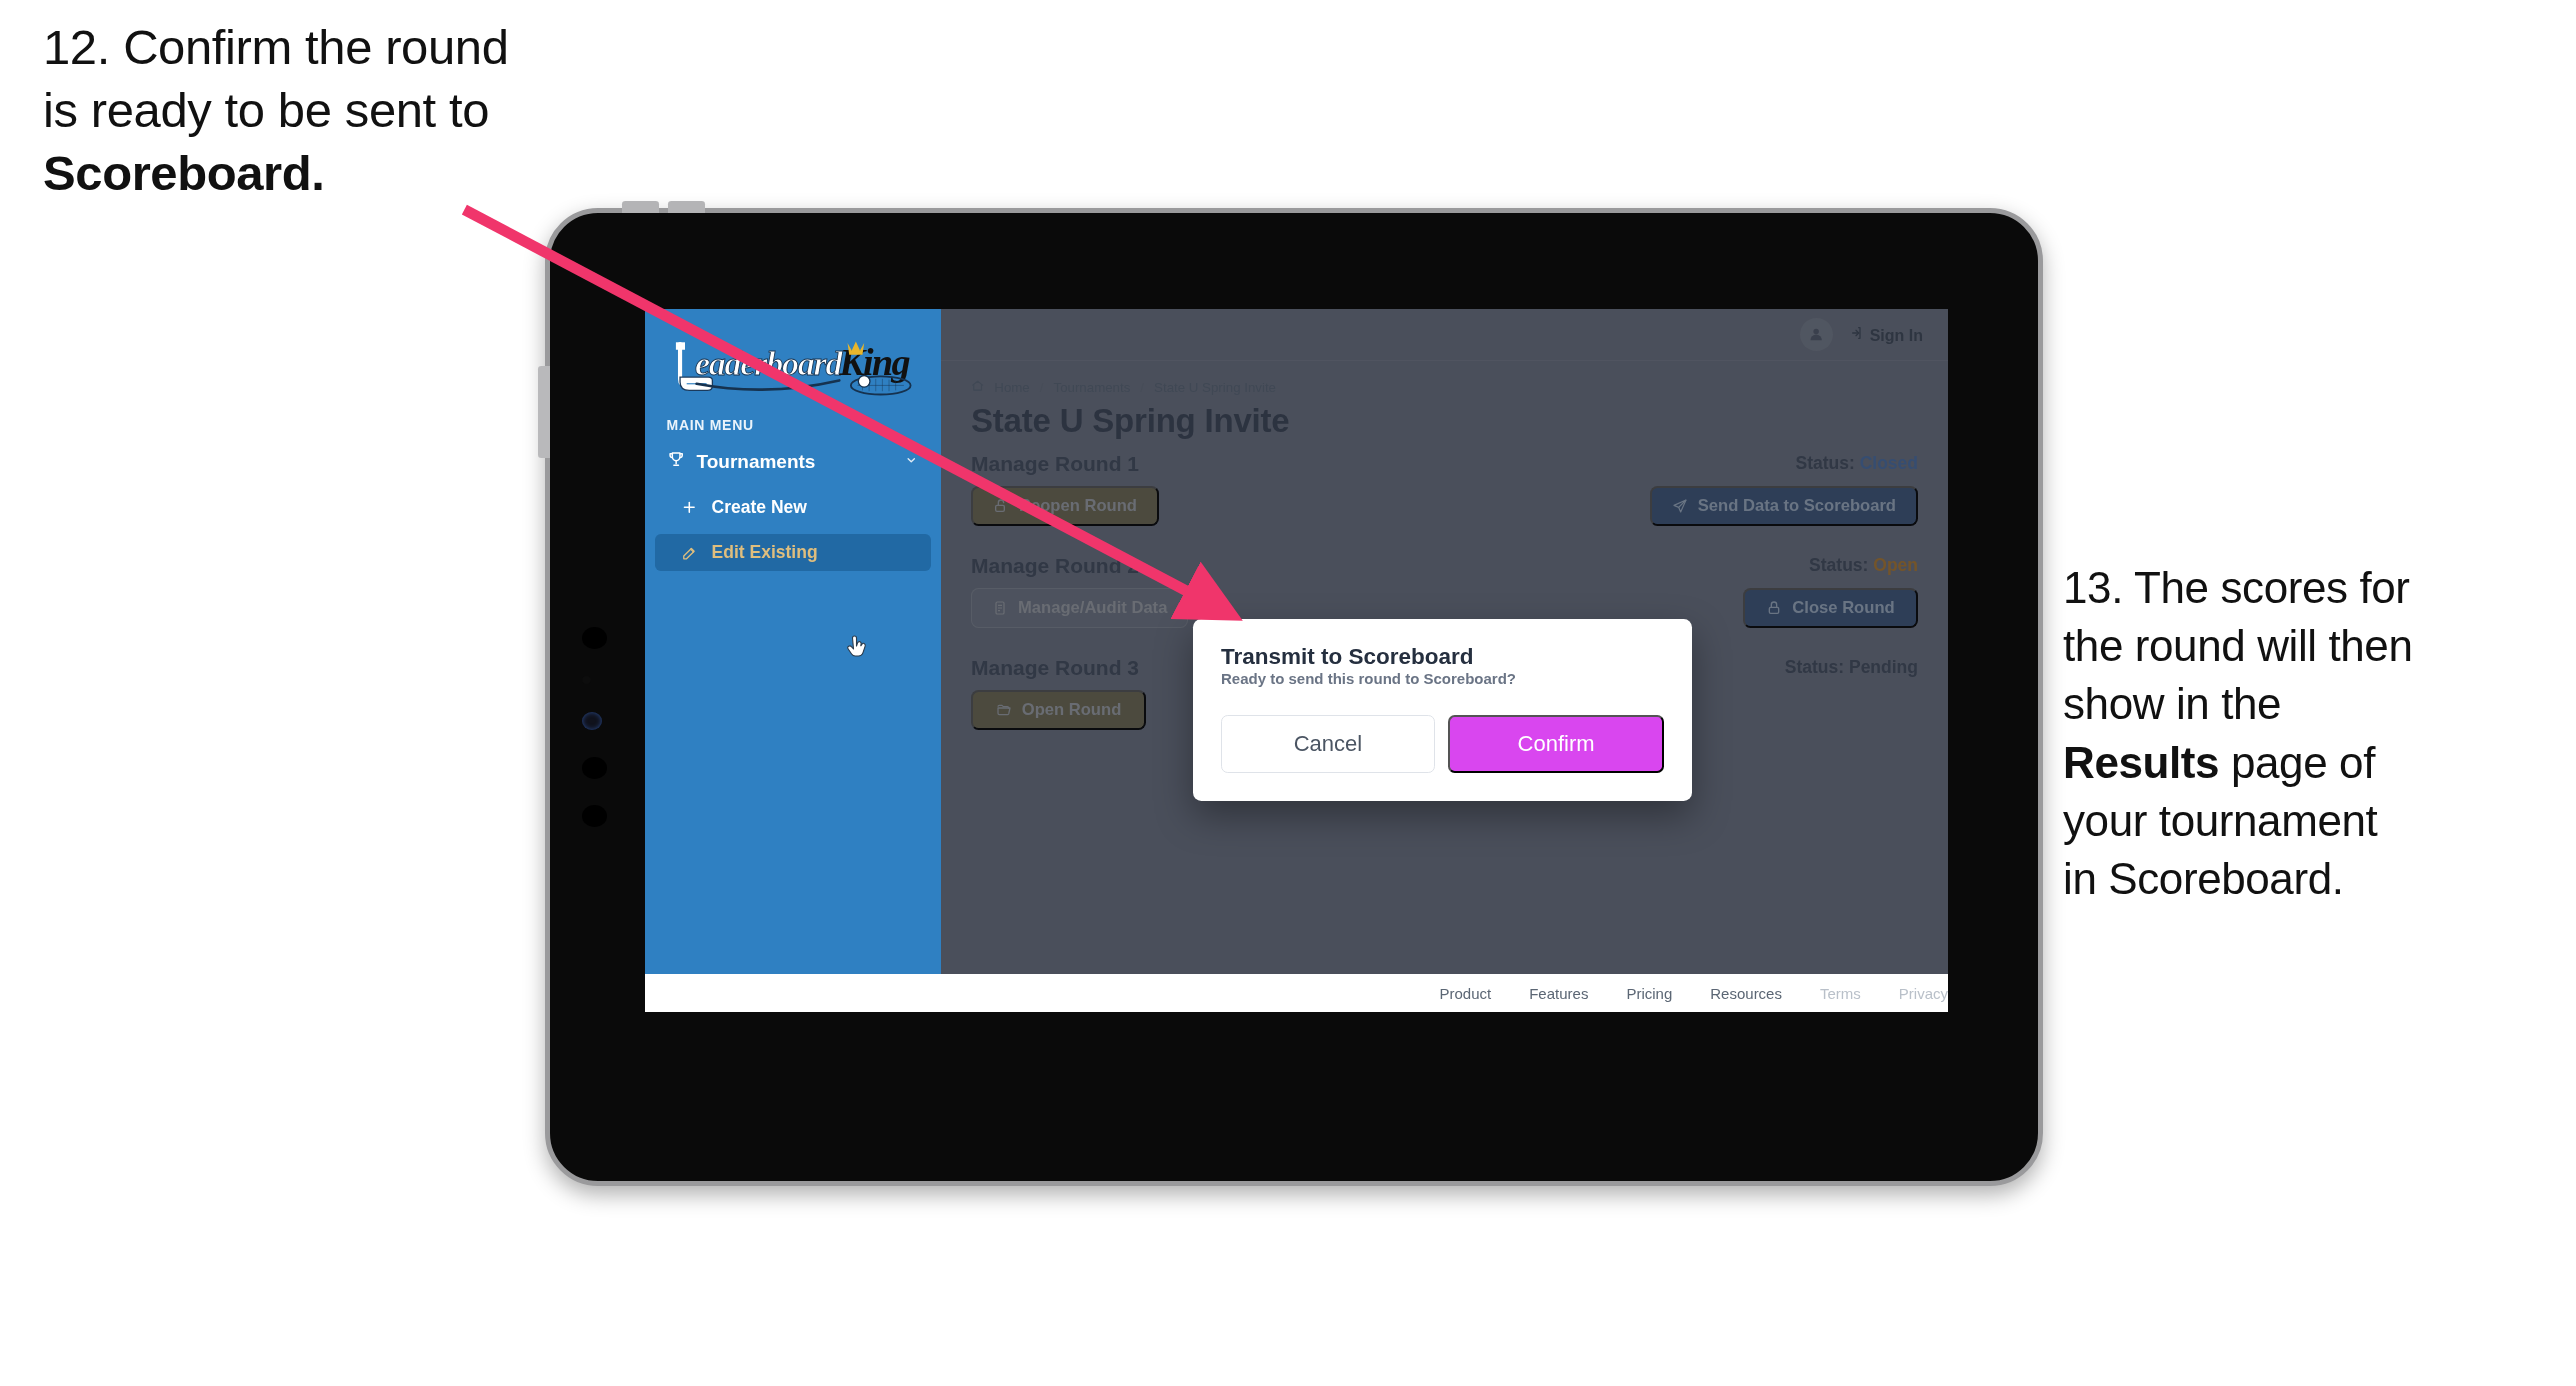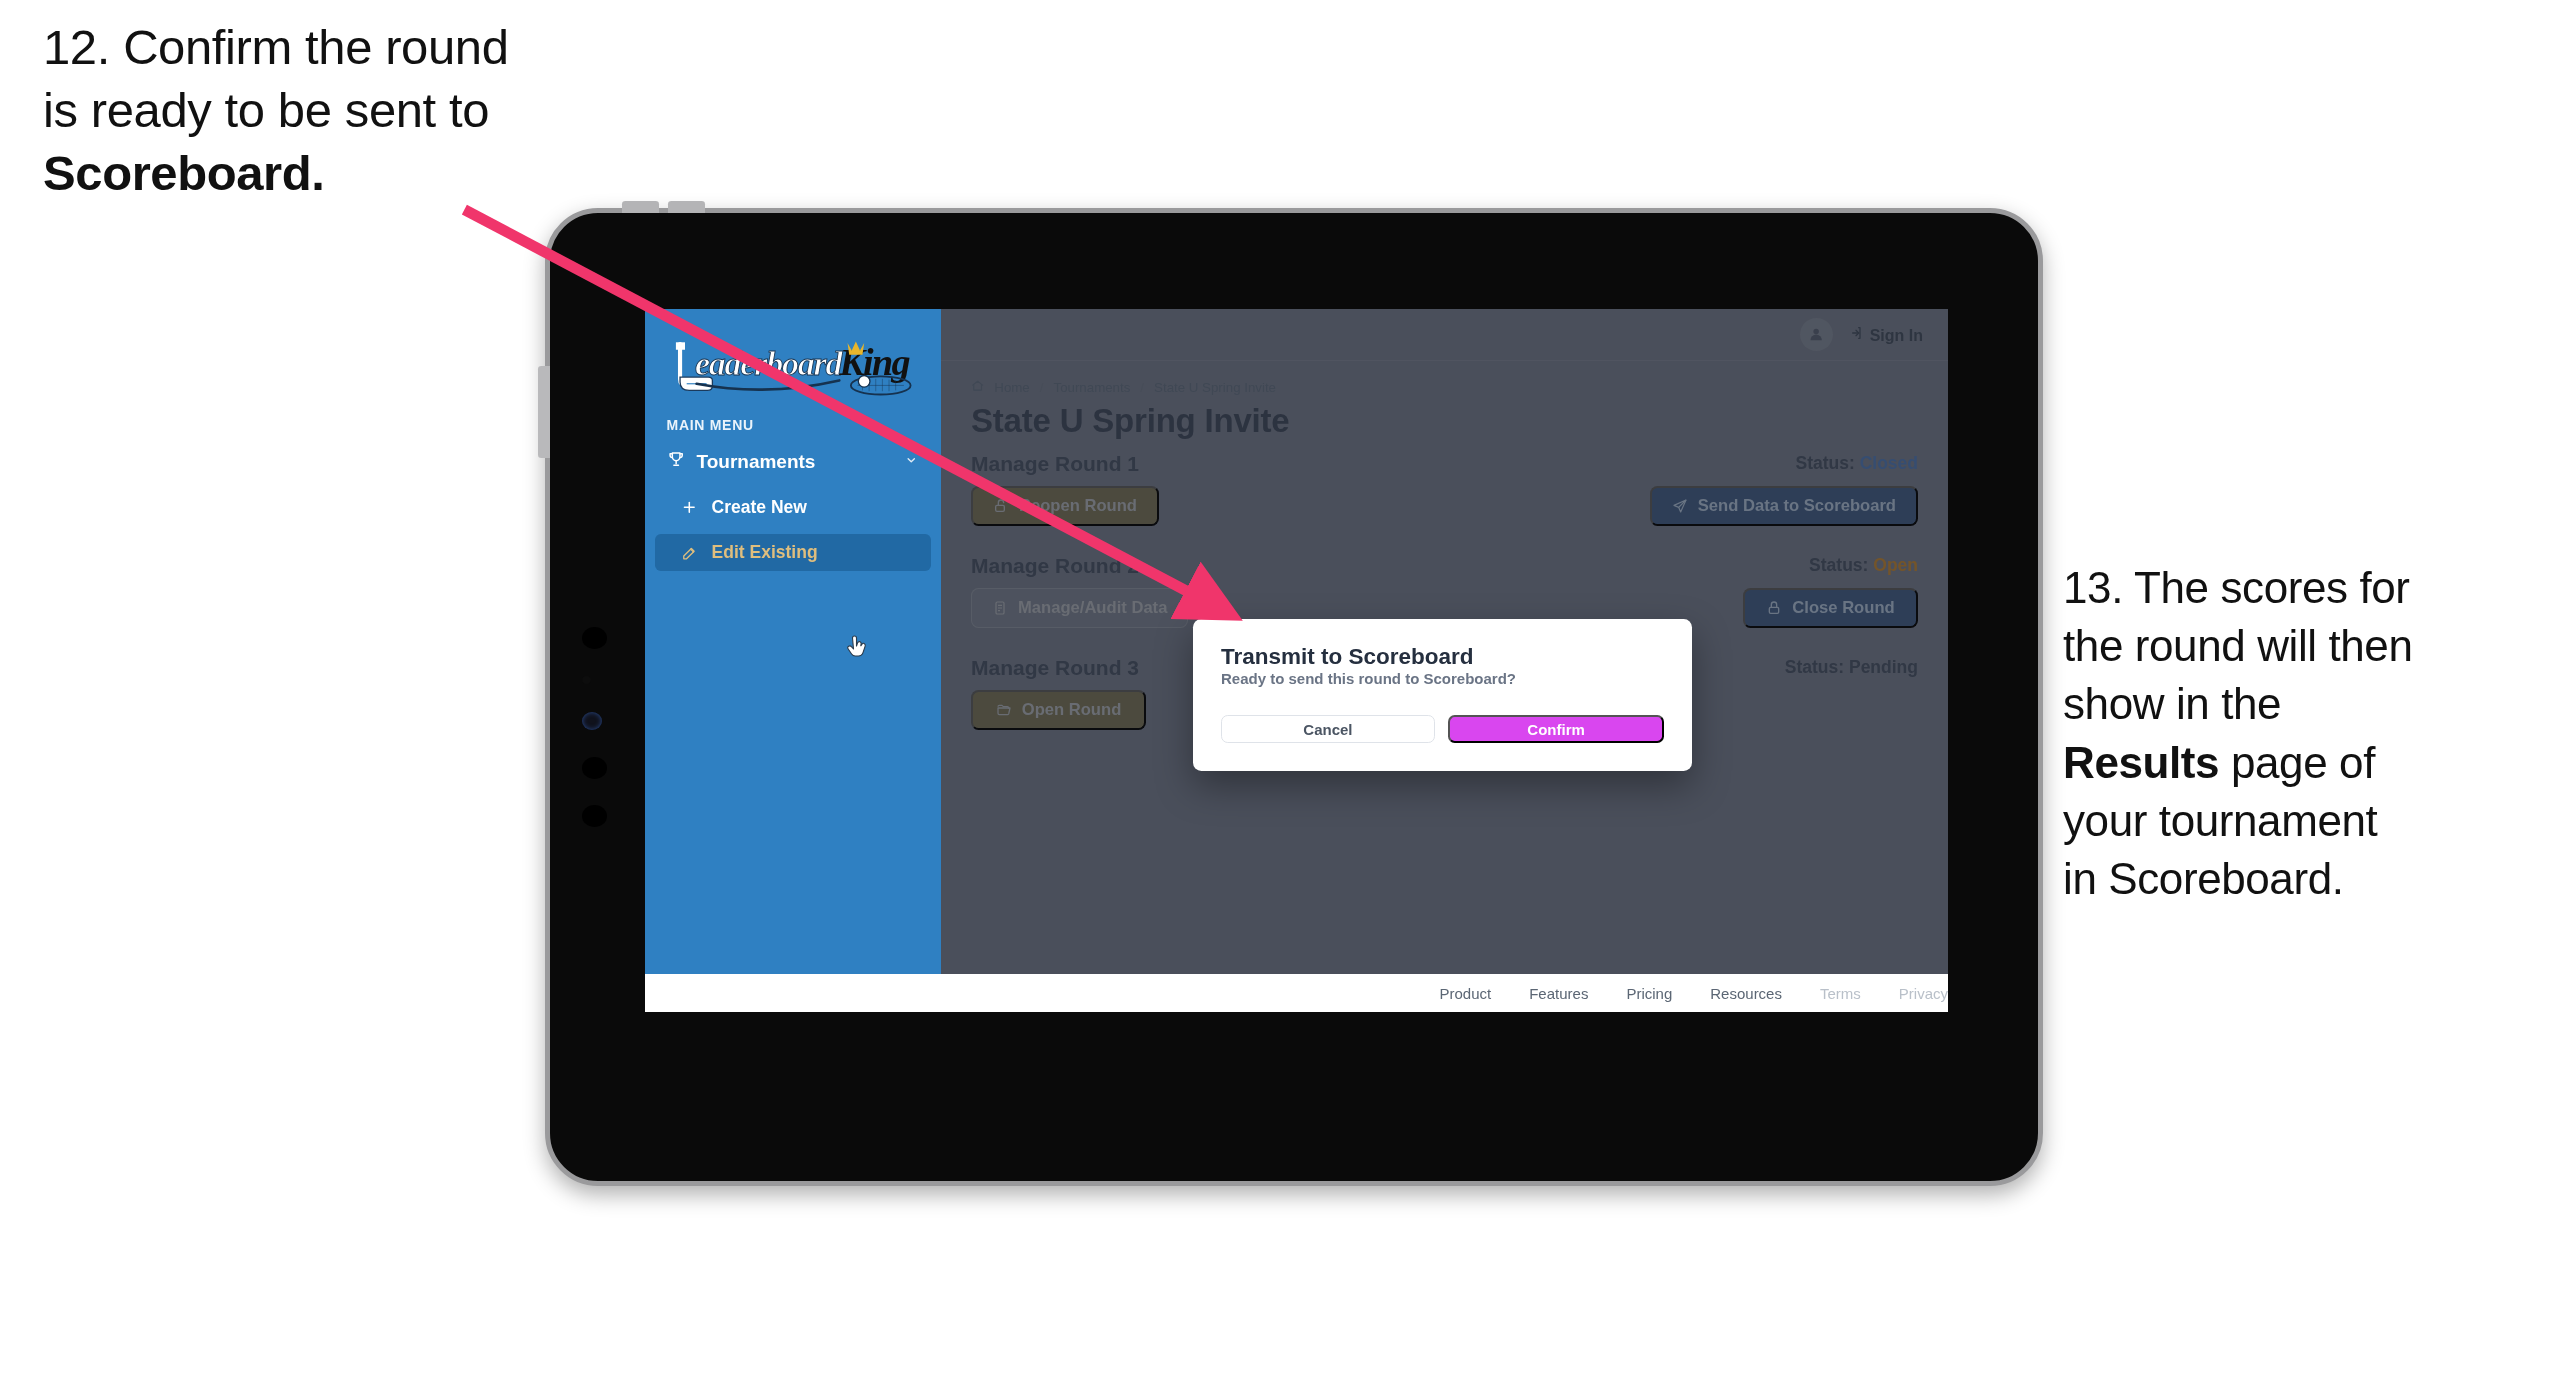--- a/index.html
+++ b/index.html
@@ -151,23 +151,23 @@
     position:absolute; left: 252px; top: 310px;
     width: 499px;
     background:#ffffff; border-radius: 8.3px;
     box-shadow: 0 15px 37px rgba(0,0,0,.35);
     padding: 25px 28px 28px 28px;
   }
   #modal-title { color:#252f3f; font-size:22.5px; font-weight:700; }
   #modal-sub   { color:#6a7485; font-size:15px; font-weight:700; margin-top:0; }
   #modal-actions { display:flex; gap:13.3px; margin-top: 28px; }
   .m-btn {
-    flex: 1; height: 28px; border-radius:6.7px;
+    flex: 1; height: 58px; border-radius:6.7px;
     display:flex; align-items:center; justify-content:center;
-    font-size:15px; font-weight:700;
+    font-size:22px; font-weight:400;
   }
   .m-cancel  { background:#fff; border:0.8px solid #dfe3e9; color:#4b5563; }
   .m-confirm { background:#d946ef; color:#ffffff; }
 </style>
 </head>
 <body>
 
 <div id="slide">
 
   <div class="annot" id="annot-left">

